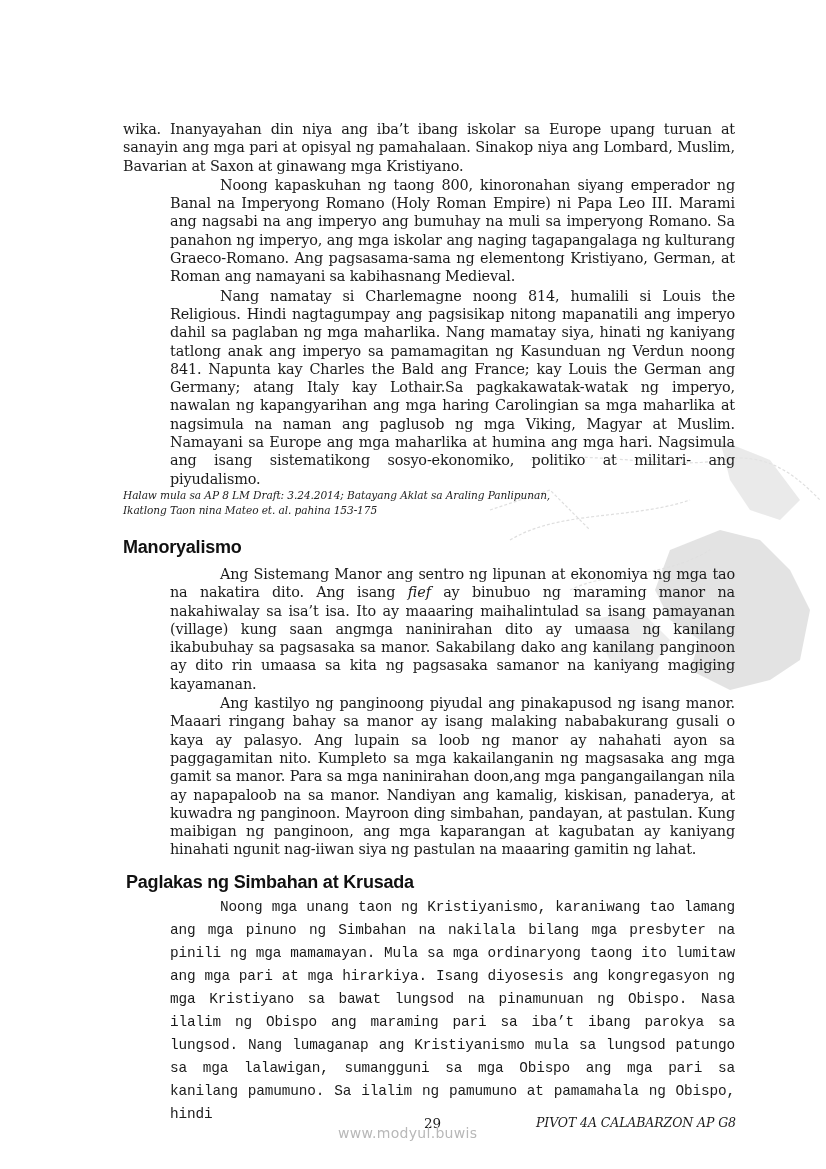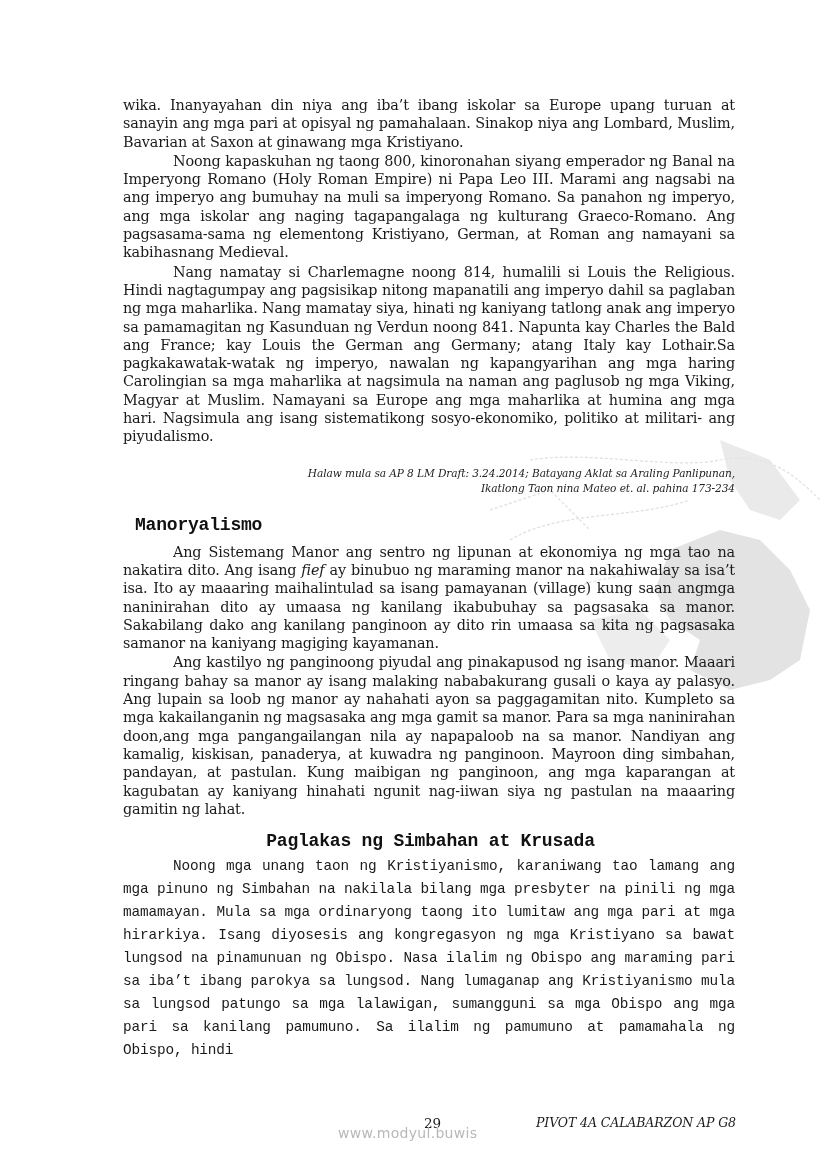--- a/index.html
+++ b/index.html
@@ -4,34 +4,34 @@
   <style>
     html, body { margin: 0; padding: 0; }
     body {
       width: 826px; height: 1169px; background: #ffffff; position: relative; overflow: hidden;
       font-family: "DejaVu Serif", "Liberation Serif", serif; color: #1a1a1a;
     }
     .map-watermark {
       position: absolute; left: 470px; top: 420px; width: 356px; height: 300px;
       pointer-events: none; opacity: 0.55;
     }
-    .content { position: absolute; left: 123px; top: 96px; width: 612px; }
+    .content { position: absolute; left: 123px; top: 120px; width: 612px; }
     p { margin: 0; text-align: justify; font-size: 14.4px; line-height: 18.3px; letter-spacing: -0.15px; }
-    p.indent { text-indent: 50px; }
+    p.indent { text-indent: 50px; margin-left: 47px; }
     p + p { margin-top: 1px; }
     .citation {
-      text-align: right; font-style: italic; font-size: 10.6px; line-height: 15px;
-      margin-top: 20px; color: #222; letter-spacing: -0.1px;
+      text-align: left; font-style: italic; font-size: 10.6px; line-height: 15px;
+      margin-top: 0; color: #222; letter-spacing: -0.1px;
     }
     h2 {
-      margin: 12px; font-family: Liberation Mono, monospace; font-weight: bold; font-size: 18px; line-height: 22px;
+      margin: 0; font-family: Liberation Sans, sans-serif; font-weight: bold; font-size: 18px; line-height: 22px;
       color: #111; letter-spacing: -0.2px;
     }
     h2.h-manor { margin-top: 18px; margin-bottom: 7px; }
-    h2.h-simbahan { margin-top: 12px; margin-bottom: 3px; padding-left: 3px; text-align: center; }
+    h2.h-simbahan { margin-top: 12px; margin-bottom: 3px; padding-left: 3px; }
     .sec3 p { line-height: 23px; font-family: Liberation Mono, monospace; }
     .footer {
       position: absolute; top: 1115px; left: 0; width: 826px; height: 20px;
       font-size: 13px;
       padding-left: 20px;
     }
     .page-num { position: absolute; left: 424px; top: 0; font-family: "DejaVu Serif", serif; font-size: 13.5px; }
     .footer-label { position: absolute; left: 536px; top: 0; font-style: italic; font-size: 12.5px; letter-spacing: -0.1px; text-align: center; }
     .site-watermark {
       position: absolute; top: 1125px; left: 338px; font-family: "DejaVu Sans", "Liberation Sans", sans-serif;
@@ -53,21 +53,21 @@
   <path fill="#cfcfcf" opacity="0.7" d="M120 200 L170 190 L200 220 L180 250 L140 240 Z"></path>
 </svg>
 
 <div class="content">
   <p>wika. Inanyayahan din niya ang iba’t ibang iskolar sa Europe upang turuan at sanayin ang mga pari at opisyal ng pamahalaan. Sinakop niya ang Lombard, Muslim, Bavarian at Saxon at ginawang mga Kristiyano.</p>
   <p class="indent">Noong kapaskuhan ng taong 800, kinoronahan siyang emperador ng Banal na Imperyong Romano (Holy Roman Empire) ni Papa Leo III. Marami ang nagsabi na ang imperyo ang bumuhay na muli sa imperyong Romano. Sa panahon ng imperyo, ang mga iskolar ang naging tagapangalaga ng kulturang Graeco-Romano. Ang pagsasama-sama ng elementong Kristiyano, German, at Roman ang namayani sa kabihasnang Medieval.</p>
   <p class="indent">Nang namatay si Charlemagne noong 814, humalili si Louis the Religious. Hindi nagtagumpay ang pagsisikap nitong mapanatili ang imperyo dahil sa paglaban ng mga maharlika. Nang mamatay siya, hinati ng kaniyang tatlong anak ang imperyo sa pamamagitan ng Kasunduan ng Verdun noong 841. Napunta kay Charles the Bald ang France; kay Louis the German ang Germany; atang Italy kay Lothair.Sa pagkakawatak-watak ng imperyo, nawalan ng kapangyarihan ang mga haring Carolingian sa mga maharlika at nagsimula na naman ang paglusob ng mga Viking, Magyar at Muslim. Namayani sa Europe ang mga maharlika at humina ang mga hari. Nagsimula ang isang sistematikong sosyo-ekonomiko, politiko at militari- ang piyudalismo.</p>
 
   <div class="citation">
     <div>Halaw mula sa AP 8 LM Draft: 3.24.2014; Batayang Aklat sa Araling Panlipunan,</div>
-    <div>Ikatlong Taon nina Mateo et. al. pahina 173-234</div>
+    <div>Ikatlong Taon nina Mateo et. al. pahina 153-175</div>
   </div>
 
   <h2 class="h-manor">Manoryalismo</h2>
   <p class="indent"><span>Ang Sistemang Manor ang sentro ng lipunan at ekonomiya ng mga tao na nakatira dito. Ang isang </span><em>fief</em><span> ay binubuo ng maraming manor na nakahiwalay sa isa’t isa. Ito ay maaaring maihalintulad sa isang pamayanan (village) kung saan angmga naninirahan dito ay umaasa ng kanilang ikabubuhay sa pagsasaka sa manor. Sakabilang dako ang kanilang panginoon ay dito rin umaasa sa kita ng pagsasaka samanor na kaniyang magiging kayamanan.</span></p>
   <p class="indent">Ang kastilyo ng panginoong piyudal ang pinakapusod ng isang manor. Maaari ringang bahay sa manor ay isang malaking nababakurang gusali o kaya ay palasyo. Ang lupain sa loob ng manor ay nahahati ayon sa paggagamitan nito. Kumpleto sa mga kakailanganin ng magsasaka ang mga gamit sa manor. Para sa mga naninirahan doon,ang mga pangangailangan nila ay napapaloob na sa manor. Nandiyan ang kamalig, kiskisan, panaderya, at kuwadra ng panginoon. Mayroon ding simbahan, pandayan, at pastulan. Kung maibigan ng panginoon, ang mga kaparangan at kagubatan ay kaniyang hinahati ngunit nag-iiwan siya ng pastulan na maaaring gamitin ng lahat.</p>
 
   <h2 class="h-simbahan">Paglakas ng Simbahan at Krusada</h2>
   <div class="sec3">
     <p class="indent">Noong mga unang taon ng Kristiyanismo, karaniwang tao lamang ang mga pinuno ng Simbahan na nakilala bilang mga presbyter na pinili ng mga mamamayan. Mula sa mga ordinaryong taong ito lumitaw ang mga pari at mga hirarkiya. Isang diyosesis ang kongregasyon ng mga Kristiyano sa bawat lungsod na pinamunuan ng Obispo. Nasa ilalim ng Obispo ang maraming pari sa iba’t ibang parokya sa lungsod. Nang lumaganap ang Kristiyanismo mula sa lungsod patungo sa mga lalawigan, sumangguni sa mga Obispo ang mga pari sa kanilang pamumuno. Sa ilalim ng pamumuno at pamamahala ng Obispo, hindi</p>
   </div>

